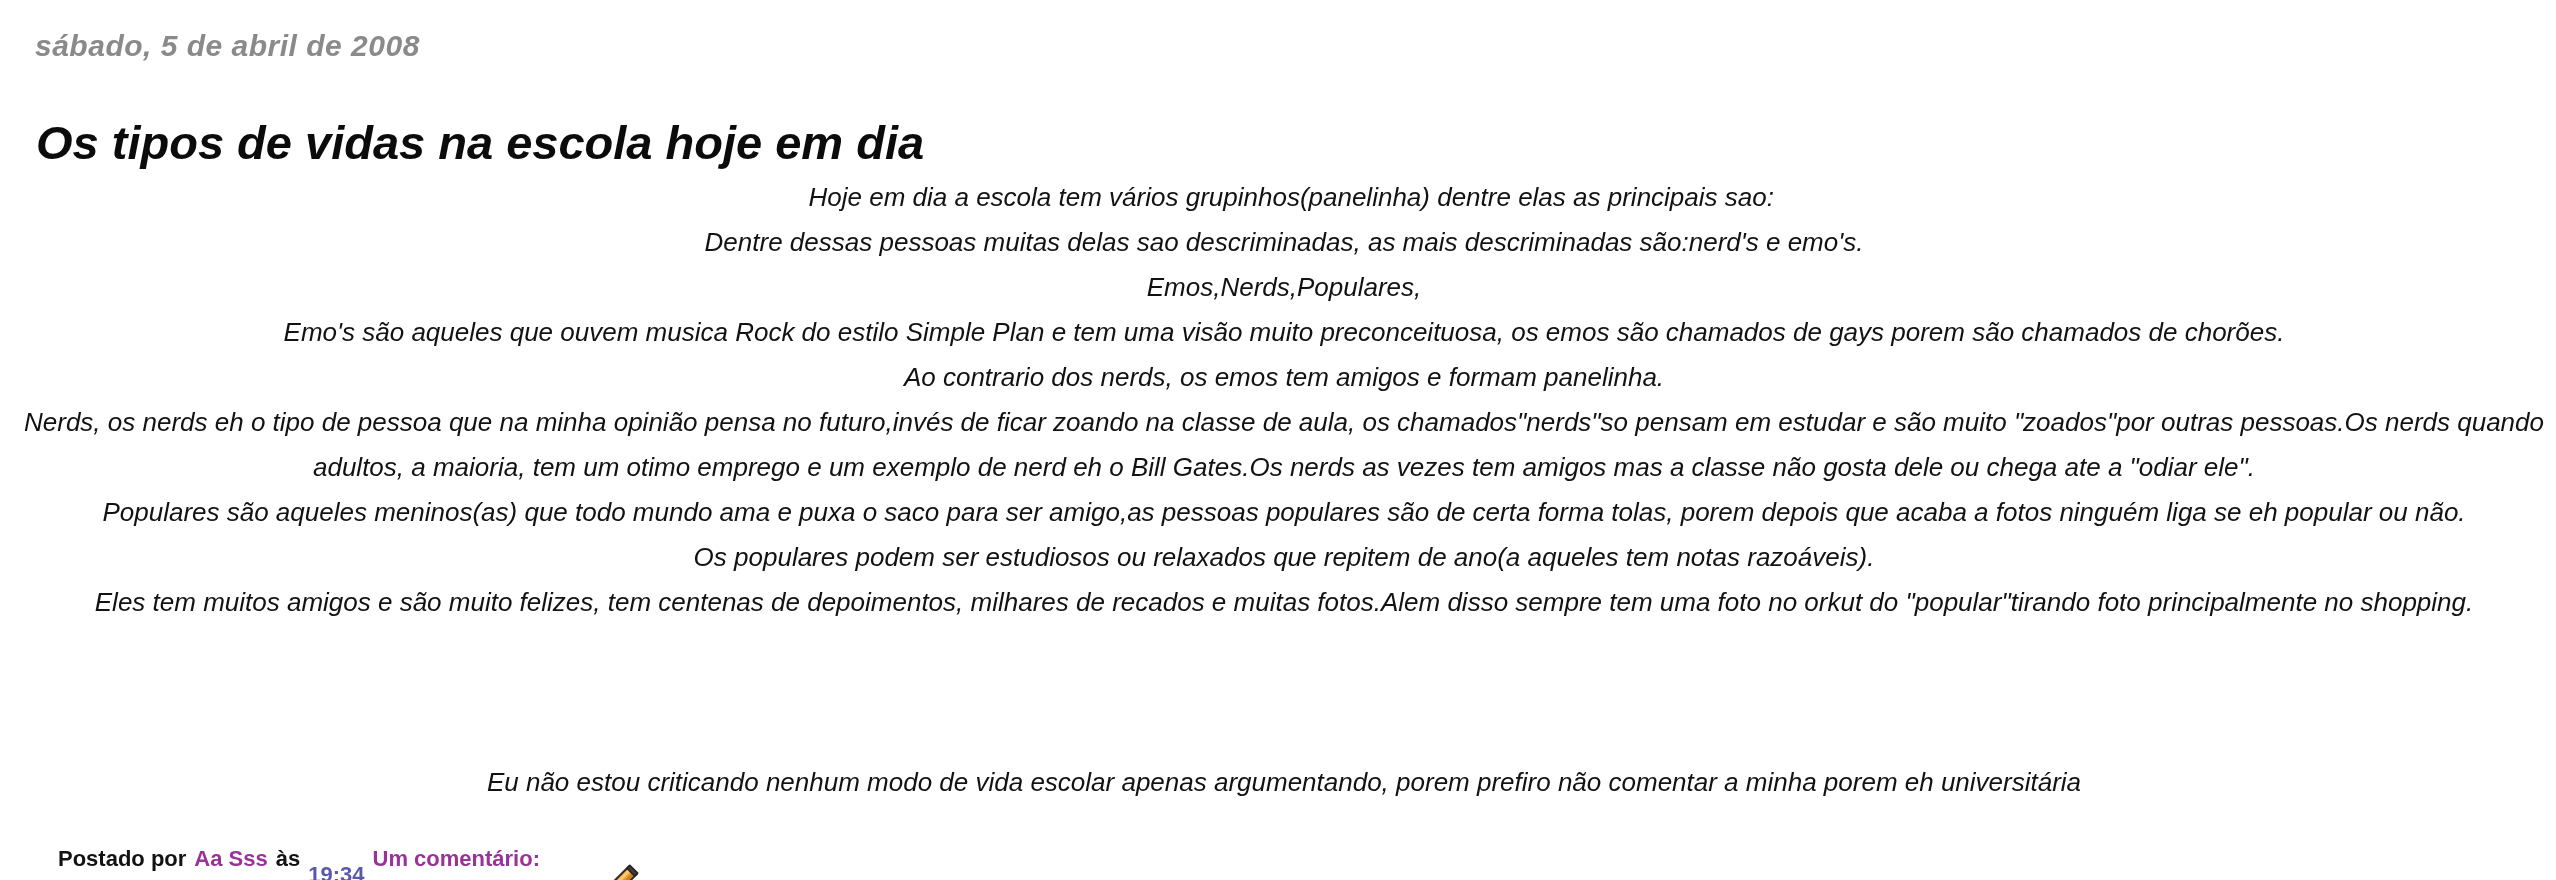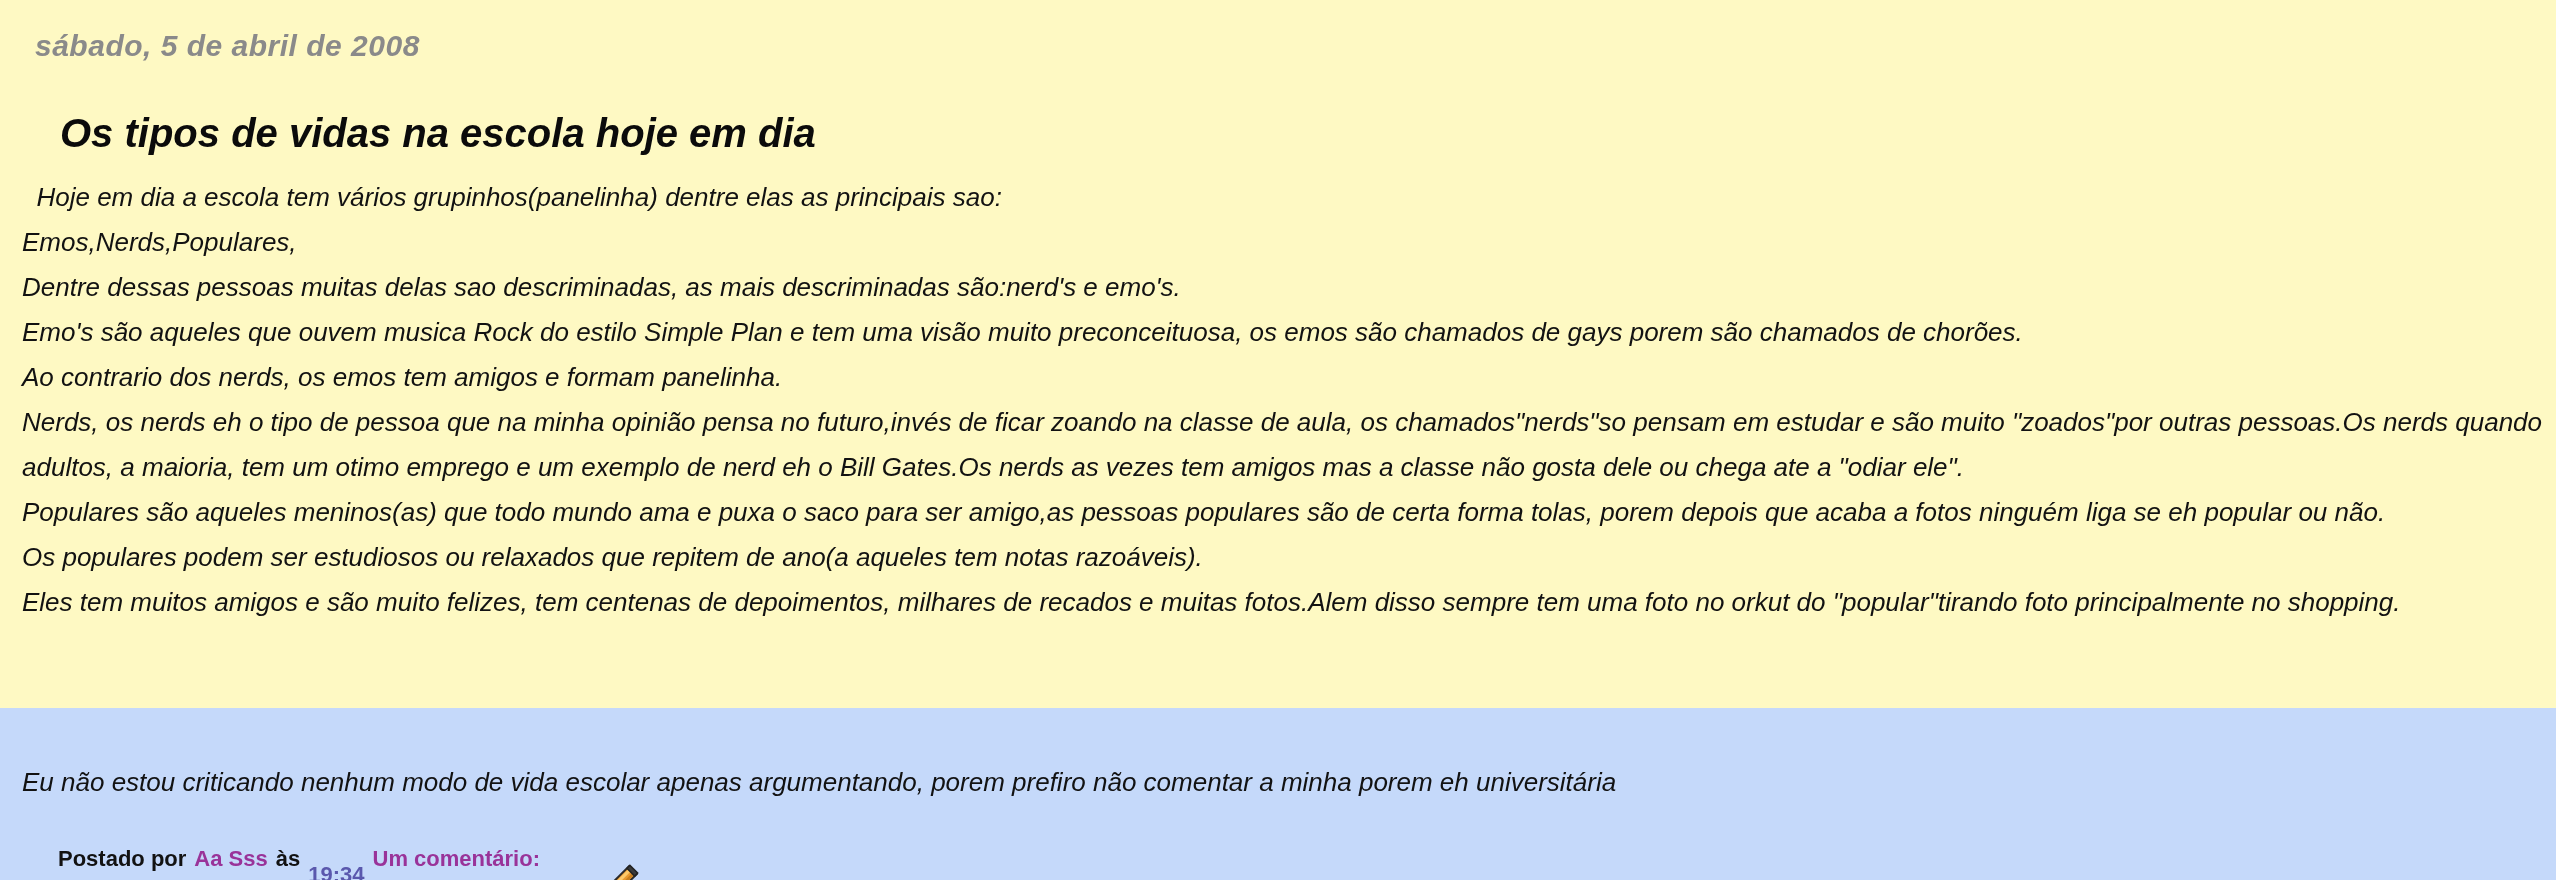--- a/index.html
+++ b/index.html
@@ -9,44 +9,44 @@
   body {
     width: 2556px;
     height: 880px;
     overflow: hidden;
     background: #C5D9FA;
     font-family: "Liberation Sans", sans-serif;
   }
   .page {
     position: relative;
     width: 2556px;
-    height: 708px;
-    background: #fef9c3;
+    height: 880px;
+    background: #ffffff;
+    text-align: center;
   }
   .date-header {
     position: absolute;
     left: 35px;
     top: 4px;
     font-style: italic;
     font-weight: bold;
     font-size: 30px;
     letter-spacing: 0.5px;
     color: #8A8A8A;
     white-space: nowrap;
   }
   .post-title {
     position: absolute;
     left: 36px;
     top: 84px;
     font-style: italic;
     font-weight: bold;
-    font-size: 40px;
+    font-size: 47px;
     color: #0B0B0B;
     white-space: nowrap;
-    margin-left: 24px;
   }
   .post-body {
     position: absolute;
     left: 22px;
     top: 175px;
     width: 2524px;
     font-style: italic;
     font-size: 26px;
     line-height: 45px;
     color: #121212;
@@ -90,22 +90,22 @@
 <body>
 
 <div class="page">
 
   <h2 class="date-header">sábado, 5 de abril de 2008</h2>
 
   <h1 class="post-title">Os tipos de vidas na escola hoje em dia</h1>
 
   <div class="post-body">
       <div class="body-line">  Hoje em dia a escola tem vários grupinhos(panelinha) dentre elas as principais sao:</div>
+      <div class="body-line">Dentre dessas pessoas muitas delas sao descriminadas, as mais descriminadas são:nerd's e emo's.</div>
       <div class="body-line">Emos,Nerds,Populares,</div>
-      <div class="body-line">Dentre dessas pessoas muitas delas sao descriminadas, as mais descriminadas são:nerd's e emo's.</div>
       <div class="body-line">Emo's são aqueles que ouvem musica Rock do estilo Simple Plan e tem uma visão muito preconceituosa, os emos são chamados de gays porem são chamados de chorões.</div>
       <div class="body-line">Ao contrario dos nerds, os emos tem amigos e formam panelinha.</div>
       <div class="body-line">Nerds, os nerds eh o tipo de pessoa que na minha opinião pensa no futuro,invés de ficar zoando na classe de aula, os chamados"nerds"so pensam em estudar e são muito "zoados"por outras pessoas.Os nerds quando adultos, a maioria, tem um otimo emprego e um exemplo de nerd eh o Bill Gates.Os nerds as vezes tem amigos mas a classe não gosta dele ou chega ate a "odiar ele".</div>
       <div class="body-line">Populares são aqueles meninos(as) que todo mundo ama e puxa o saco para ser amigo,as pessoas populares são de certa forma tolas, porem depois que acaba a fotos ninguém liga se eh popular ou não.</div>
       <div class="body-line">Os populares podem ser estudiosos ou relaxados que repitem de ano(a aqueles tem notas razoáveis).</div>
       <div class="body-line">Eles tem muitos amigos e são muito felizes, tem centenas de depoimentos, milhares de recados e muitas fotos.Alem disso sempre tem uma foto no orkut do "popular"tirando foto principalmente no shopping.</div>
       <div class="body-line"></div>
       <div class="body-line"></div>
       <div class="body-line"></div>
       <div class="body-line">Eu não estou criticando nenhum modo de vida escolar apenas argumentando, porem prefiro não comentar a minha porem eh universitária</div>

